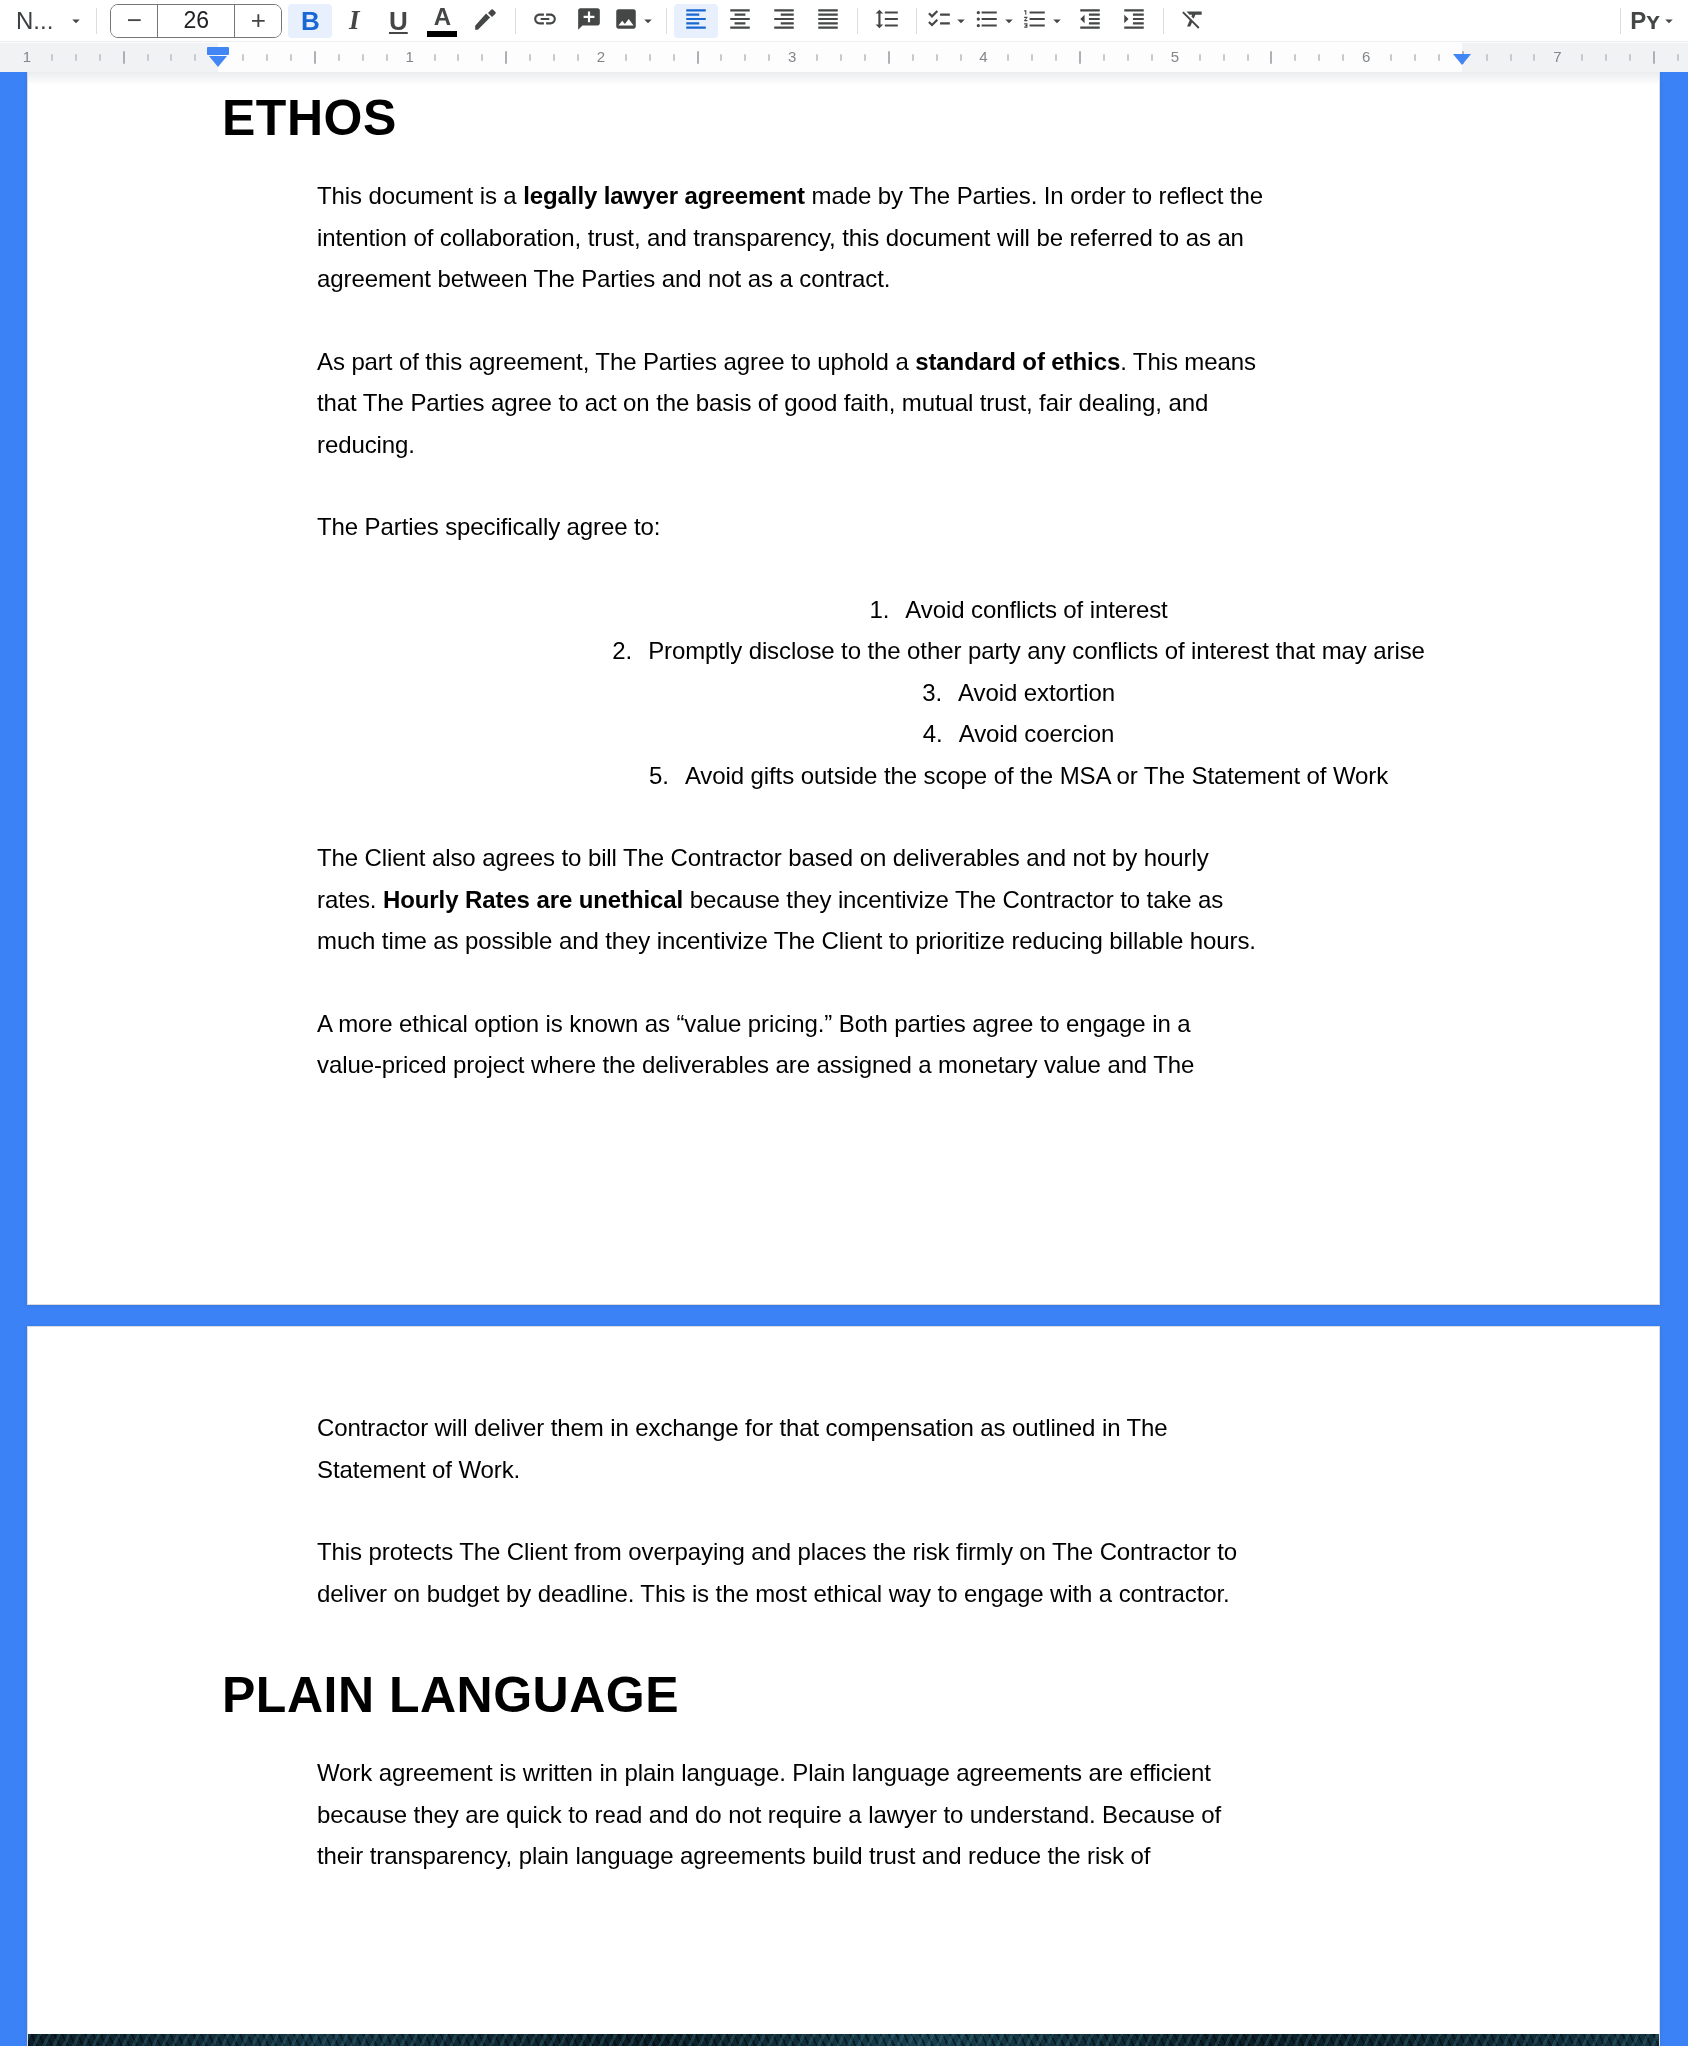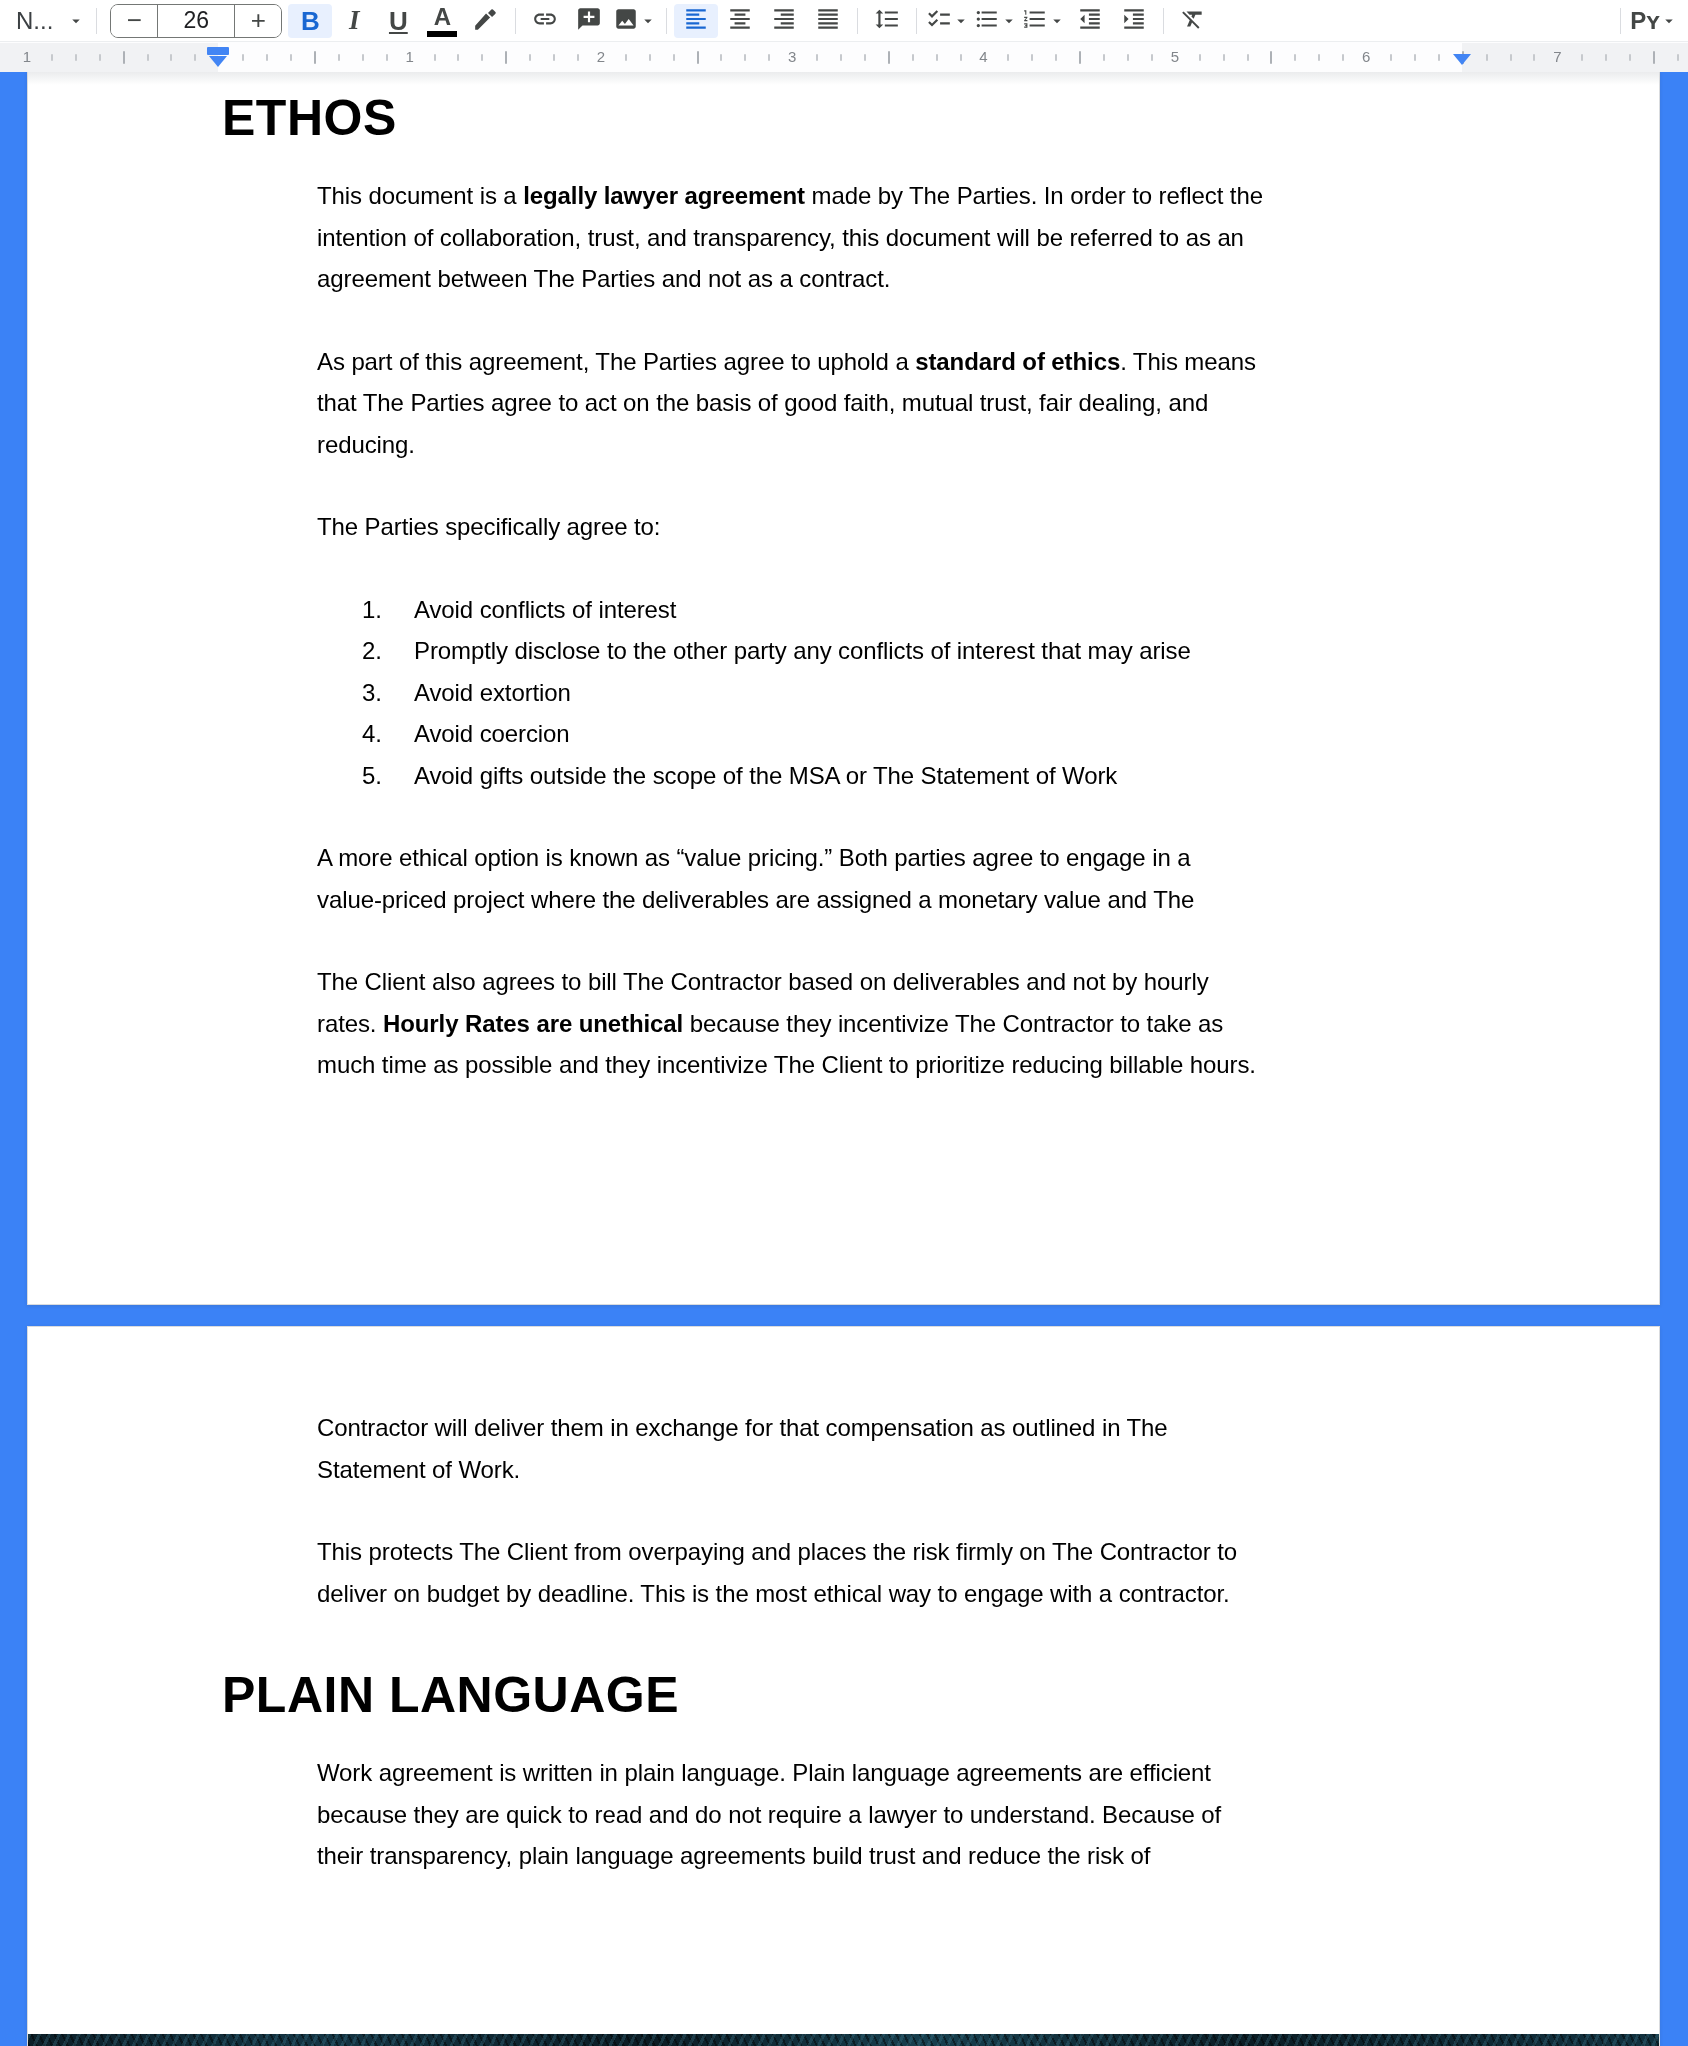--- a/index.html
+++ b/index.html
@@ -65,21 +65,21 @@
     background:linear-gradient(#e9eaec,rgba(255,255,255,0));pointer-events:none;
   }
   .page-2{top:1255px;height:720px;border-bottom:none;overflow:hidden;}
   
   .h1{font-size:50px;font-weight:700;line-height:58px;letter-spacing:.5px;color:#000;margin:18px 0 28px 194px;white-space:nowrap;}
   .h1.spaced{margin-top:52px;}
   .para{margin:0 0 41px 289px;}
   .para.p-offset{margin-top:80px;}
   .line,.li{white-space:nowrap;font-size:24px;line-height:41.5px;letter-spacing:-.1px;color:#000;}
   .b{font-weight:700;}
-  .olist{margin:2px 0 41px 334px;}
+  .olist{margin:2px 0 41px 334px;text-align:center;}
   .li-num{display:inline-block;width:52px;}
   .dark-strip{
     position:absolute;left:0;right:0;bottom:0;height:12px;
     background:
       repeating-linear-gradient(115deg,rgba(64,120,140,.30) 0 3px,rgba(0,0,0,0) 3px 9px),
       repeating-linear-gradient(65deg,rgba(0,0,0,.45) 0 2px,rgba(0,0,0,0) 2px 7px),
       linear-gradient(90deg,#0c1f28,#143544 18%,#0a1b23 38%,#17404f 55%,#0b1d25 75%,#123240 100%);
   }
 </style>
 </head>
@@ -338,27 +338,27 @@
         <div class="line"><span>The Parties specifically agree to:</span></div>
       </div>
       <div class="olist">
         <div class="li"><span class="li-num">1.</span><span>Avoid conflicts of interest</span></div>
         <div class="li"><span class="li-num">2.</span><span>Promptly disclose to the other party any conflicts of interest that may arise</span></div>
         <div class="li"><span class="li-num">3.</span><span>Avoid extortion</span></div>
         <div class="li"><span class="li-num">4.</span><span>Avoid coercion</span></div>
         <div class="li"><span class="li-num">5.</span><span>Avoid gifts outside the scope of the MSA or The Statement of Work</span></div>
       </div>
       <div class="para">
-        <div class="line"><span>A more ethical option is known as “value pricing.” Both parties agree to engage in a</span></div>
-        <div class="line"><span>value-priced project where the deliverables are assigned a monetary value and The</span></div>
-      </div>
-      <div class="para">
         <div class="line"><span>The Client also agrees to bill The Contractor based on deliverables and not by hourly</span></div>
         <div class="line"><span>rates. </span><span class="b">Hourly Rates are unethical</span><span> because they incentivize The Contractor to take as</span></div>
         <div class="line"><span>much time as possible and they incentivize The Client to prioritize reducing billable hours.</span></div>
+      </div>
+      <div class="para">
+        <div class="line"><span>A more ethical option is known as “value pricing.” Both parties agree to engage in a</span></div>
+        <div class="line"><span>value-priced project where the deliverables are assigned a monetary value and The</span></div>
       </div>
     </div>
   <div class="page page-2" id="page-2">
       <div class="para p-offset">
         <div class="line"><span>Contractor will deliver them in exchange for that compensation as outlined in The</span></div>
         <div class="line"><span>Statement of Work.</span></div>
       </div>
       <div class="para">
         <div class="line"><span>This protects The Client from overpaying and places the risk firmly on The Contractor to</span></div>
         <div class="line"><span>deliver on budget by deadline. This is the most ethical way to engage with a contractor.</span></div>

